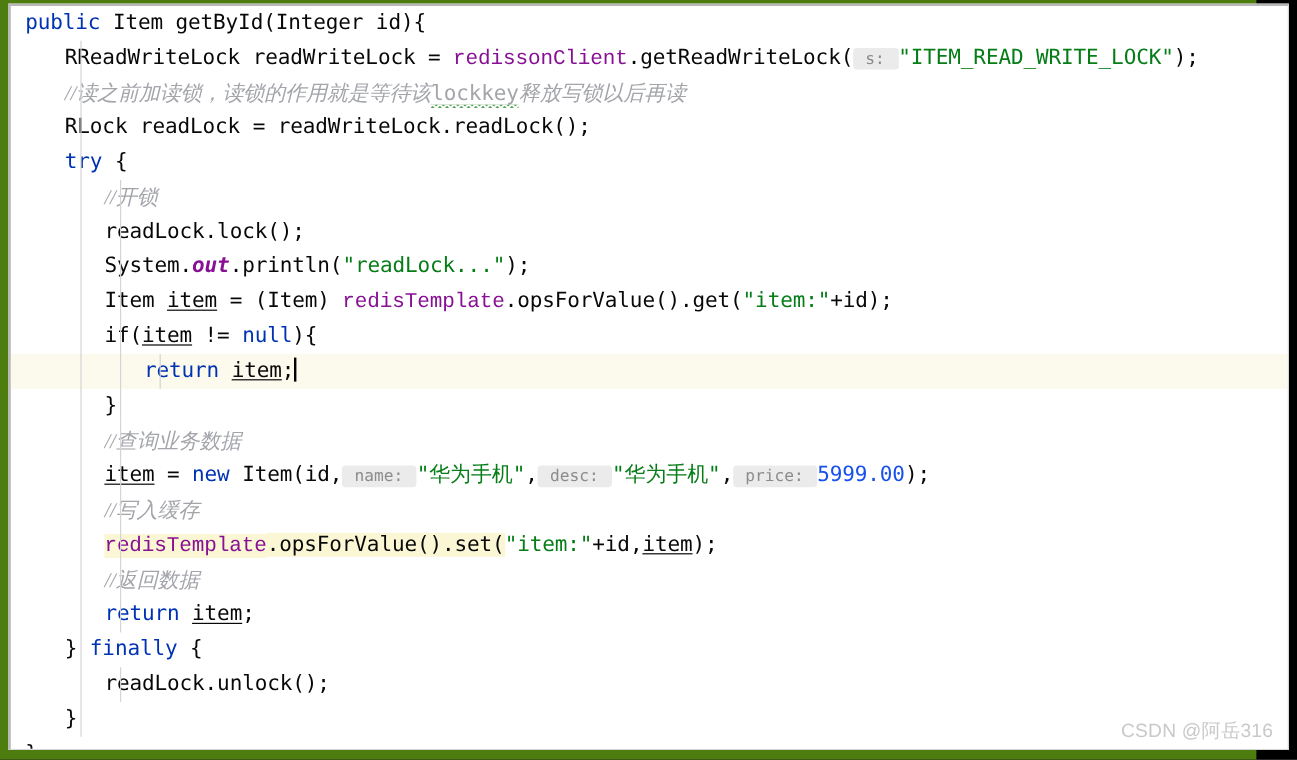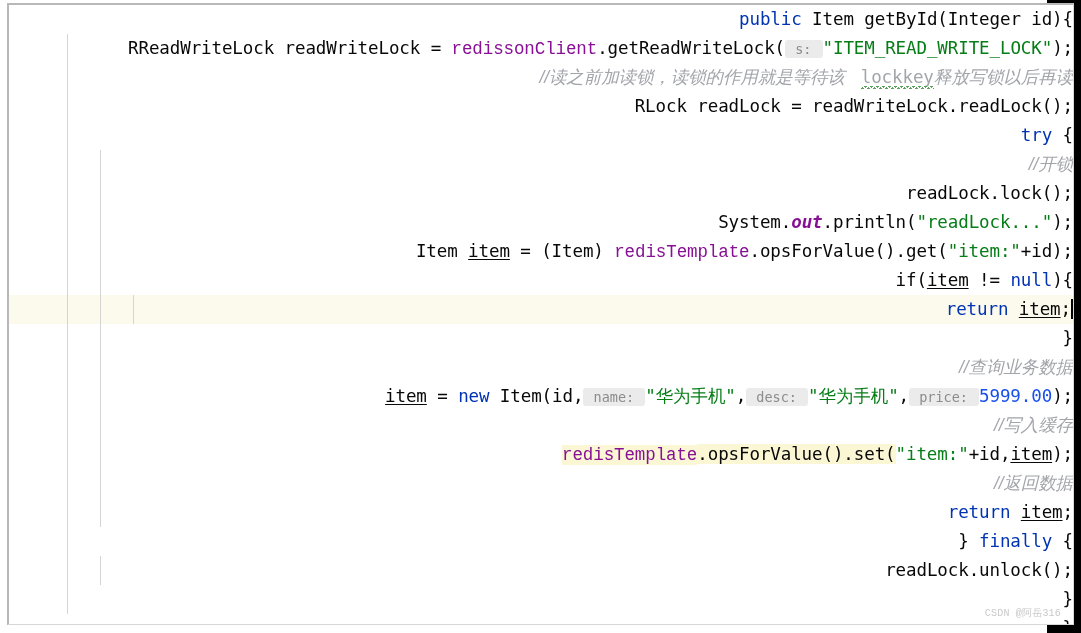--- a/index.html
+++ b/index.html
@@ -12,23 +12,22 @@
     height: 633px;
     overflow: hidden;
     font-family: "DejaVu Sans Mono", "Liberation Mono", monospace;
   }
 
   
   #screenshot {
     position: relative;
     width: 1047px;
     height: 633px;
-    background: #ffffff;
+    background: #4d7c0f;
     box-sizing: border-box;
-    text-align: right;
   }
 
   
   #bevel {
     position: absolute;
     left: 7px;
     top: 3px;
     width: 1067px;
     height: 622px;
     background: #ffffff;
@@ -77,29 +76,28 @@
   .g1 { left: 58px; }
   .g2 { left: 91px; }
   .g3 { left: 124px; }
 
   
   .kw   { color: #0033b3; }
   .str  { color: #067d17; }
   .num  { color: #1750eb; }
   .fld  { color: #871094; font-family: Liberation Mono, monospace; }
   .fldi { color: #871094; font-style: italic; font-weight: bold; }
-  .cmt  { color: #a3a5ab; font-style: italic; font-family: Liberation Sans, sans-serif; }
+  .cmt  { color: #a3a5ab; font-style: italic; font-family: Liberation Serif, serif; }
   .txt  { color: #080808; }
   .var  { color: #080808; text-decoration: underline; text-decoration-color: #080808; text-underline-offset: 2px; }
 
   
   .squiggle {
     position: relative;
     color: #a3a5ab;
-    margin-left: 16px;
   }
   .squiggle::after {
     content: "";
     position: absolute;
     left: 0;
     right: 0;
     bottom: -2px;
     height: 3px;
     background-image:
       radial-gradient(circle at 1.5px 2.6px, #5aa05a 1.1px, transparent 1.3px),
@@ -129,22 +127,22 @@
     background: #000000;
     vertical-align: -4px;
     margin-left: 0px;
   }
 
   
   #watermark {
     position: absolute;
     right: 12px;
     bottom: 4px;
-    font-family: Liberation Mono, monospace;
-    font-size: 10px;
+    font-family: Liberation Sans, sans-serif;
+    font-size: 16px;
     color: #c9c9c9;
     letter-spacing: 0.2px;
     white-space: nowrap;
   }
 </style>
 </head>
 <body>
 
 <div id="screenshot">
   <div id="bevel">

